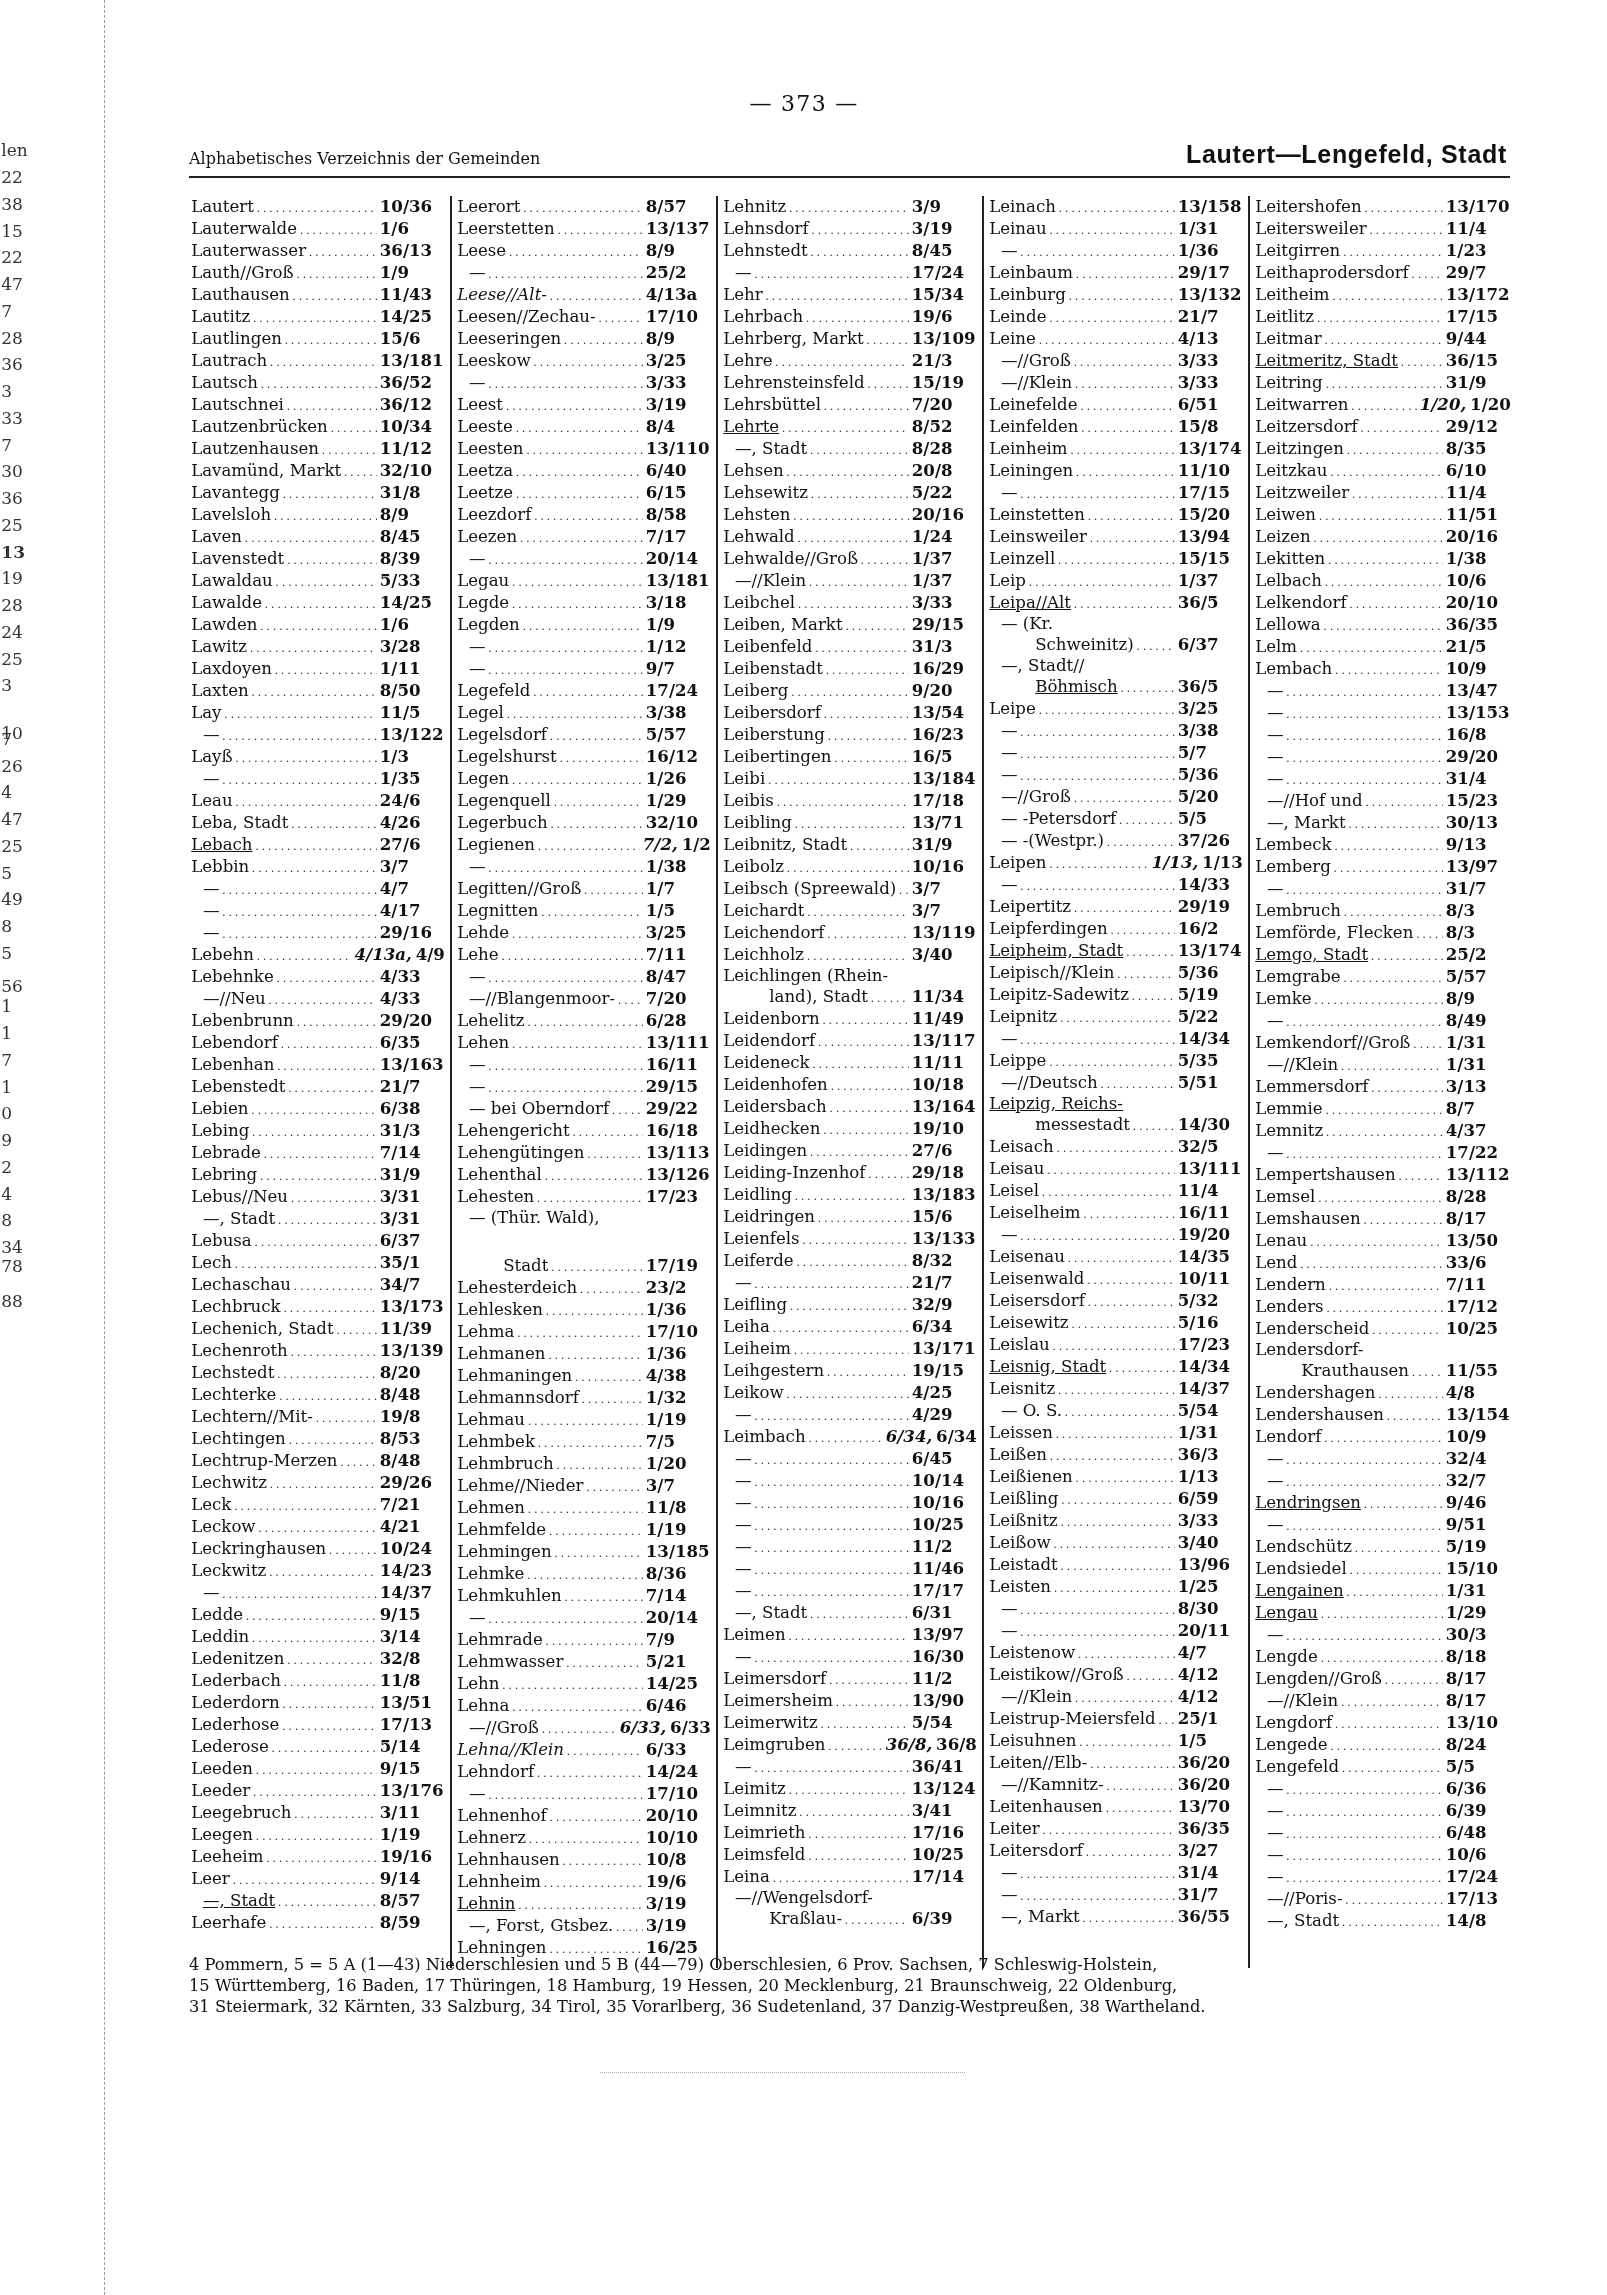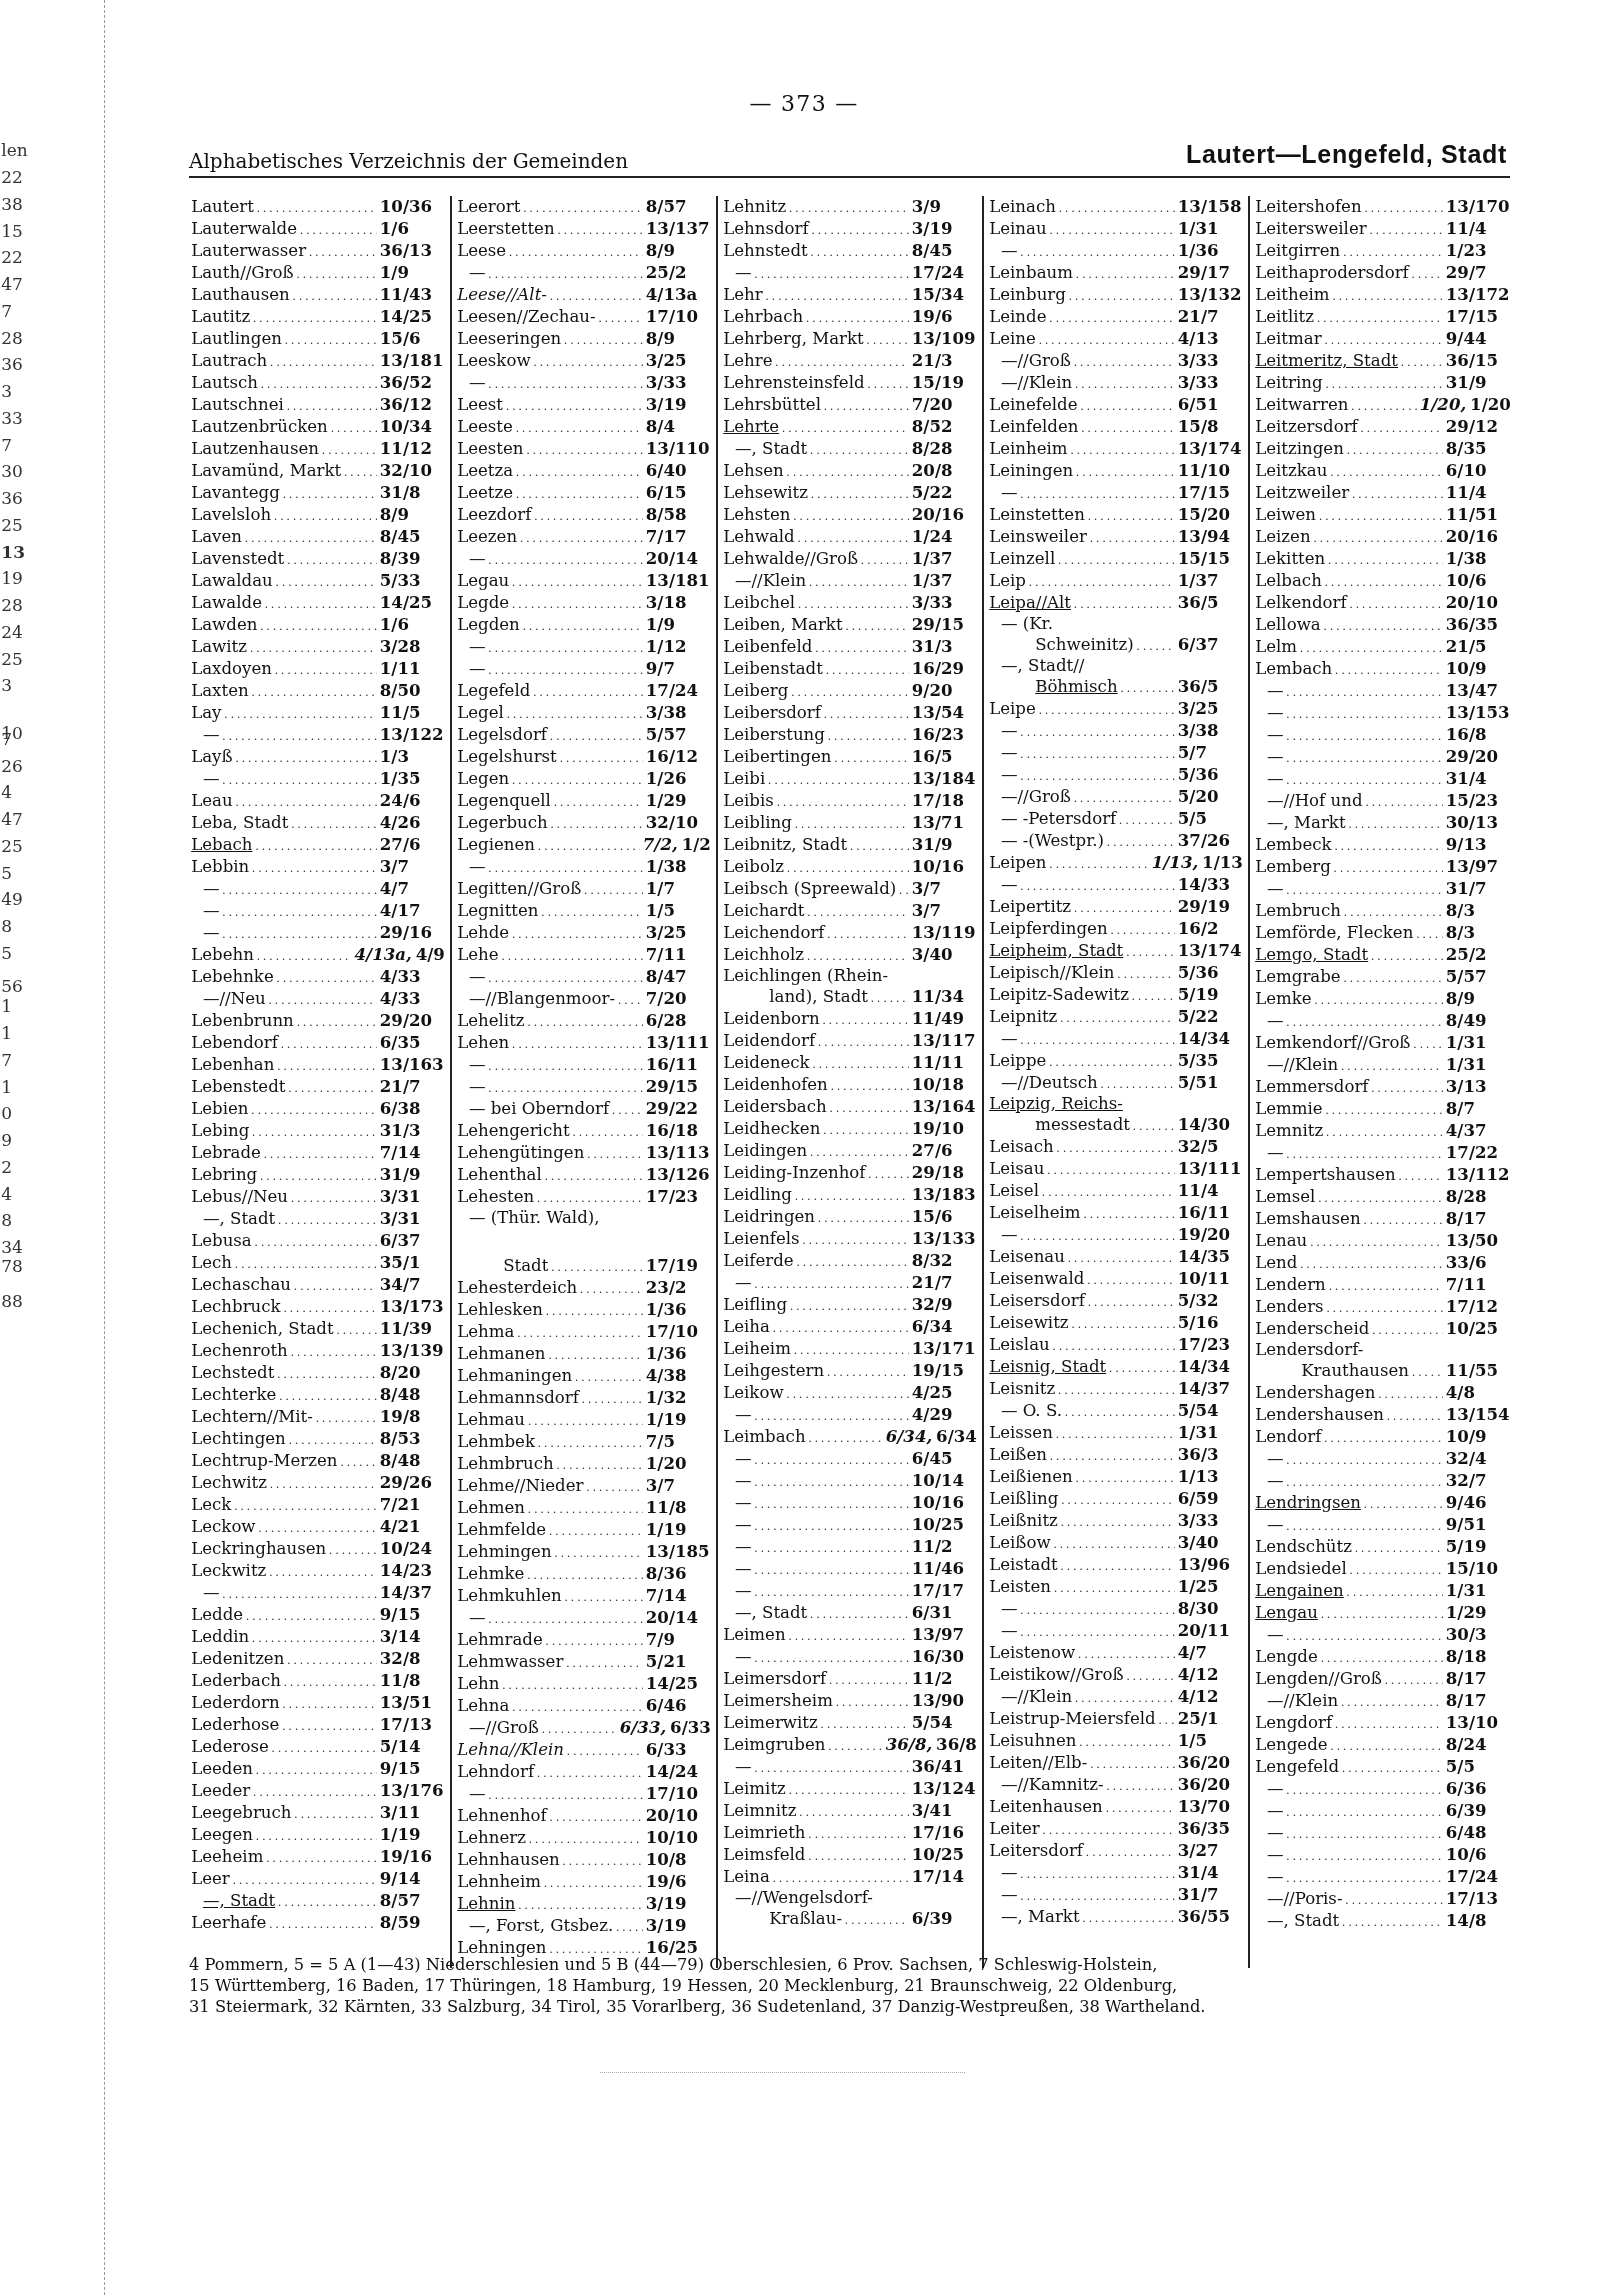--- a/index.html
+++ b/index.html
@@ -3,21 +3,21 @@
 <meta charset="utf-8">
 <style>
   html, body { margin: 0; padding: 0; background: #ffffff; }
   body { width: 1608px; height: 2295px; position: relative; overflow: hidden;
          font-family: "DejaVu Serif", "Liberation Serif", serif; color: #111; }
   .margin-strip { position: absolute; left: 0; top: 0; width: 98px; height: 2295px; }
   .margin-strip .frag { position: absolute; left: 1.3px; font-size: 17px; color: #333; }
   .margin-strip .fold { position: absolute; left: 104px; top: 0; height: 2295px; border-left: 1.3px dashed #999; }
   .page-number { position: absolute; top: 91px; left: 0; width: 1608px; text-align: center;
                  font-size: 22px; letter-spacing: 1.3px; }
-  .header-left { position: absolute; top: 149px; left: 189px; font-size: 20px; }
+  .header-left { position: absolute; top: 149px; left: 189px; font-size: 16px; }
   .header-right { position: absolute; top: 140px; right: 101px; font-size: 25px; font-weight: bold;
                   font-family: "Liberation Sans", sans-serif; letter-spacing: 0.7px; }
   .header-rule { position: absolute; top: 176px; left: 189px; width: 1321px; border-top: 2.6px solid #222; }
   .columns { position: absolute; top: 196px; left: 186px; width: 1331px; display: flex; }
   .col { width: 266px; padding: 0 5.2px; box-sizing: border-box; border-right: 2px solid #222;
          height: 1772px; }
   .col:last-child { border-right: none; }
   .entry { display: flex; align-items: baseline; font-size: 16.6px; line-height: 20px; white-space: nowrap; }
   .entry .name { flex: 0 0 auto; }
   .entry .name.indent { padding-left: 11.7px; }

